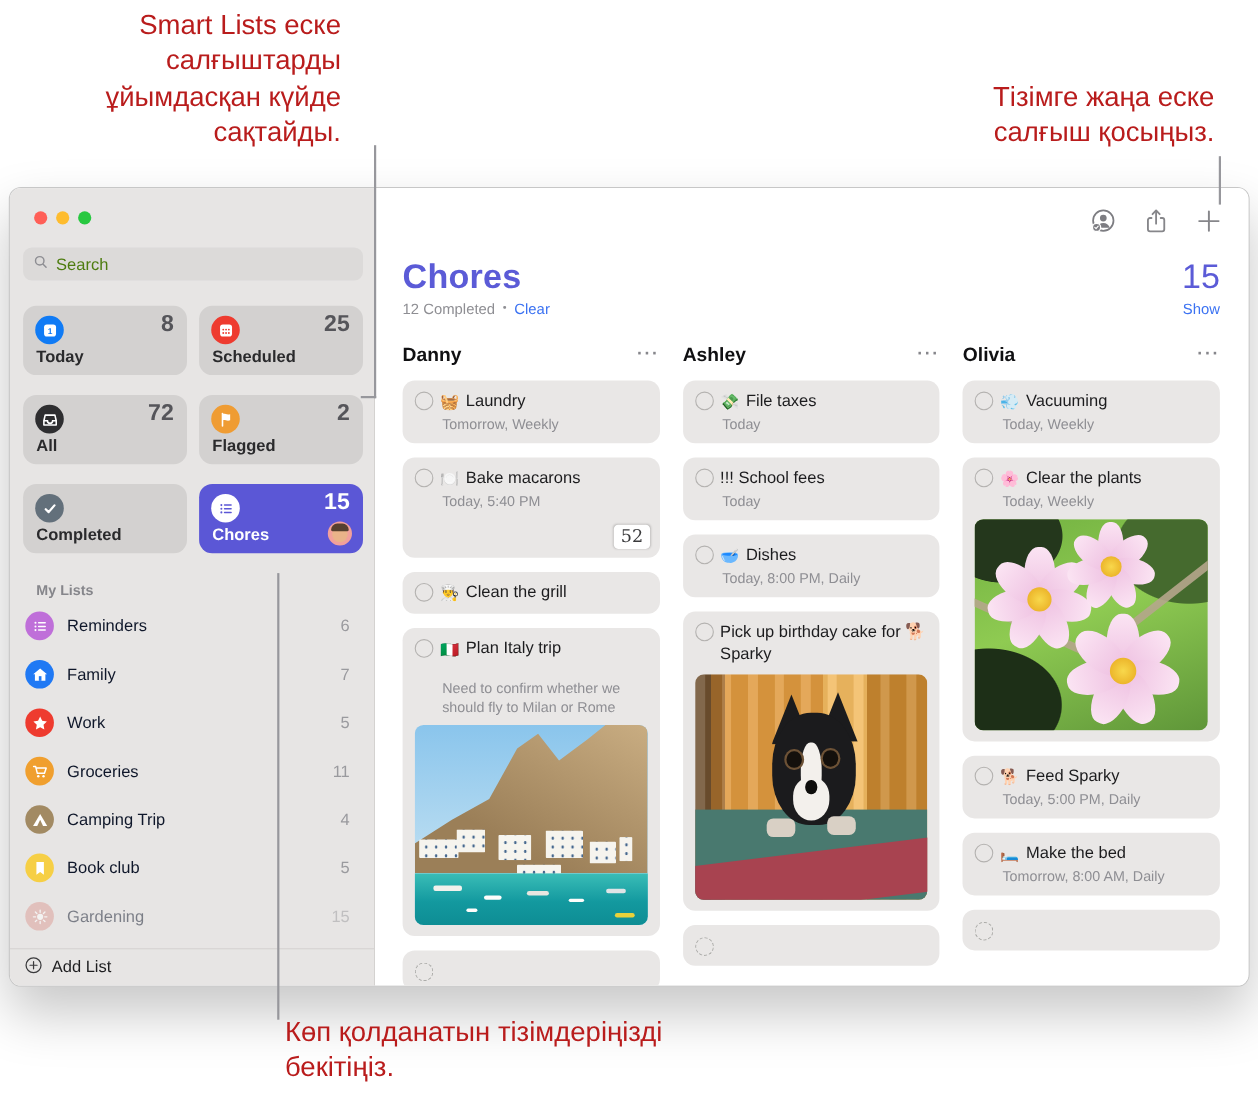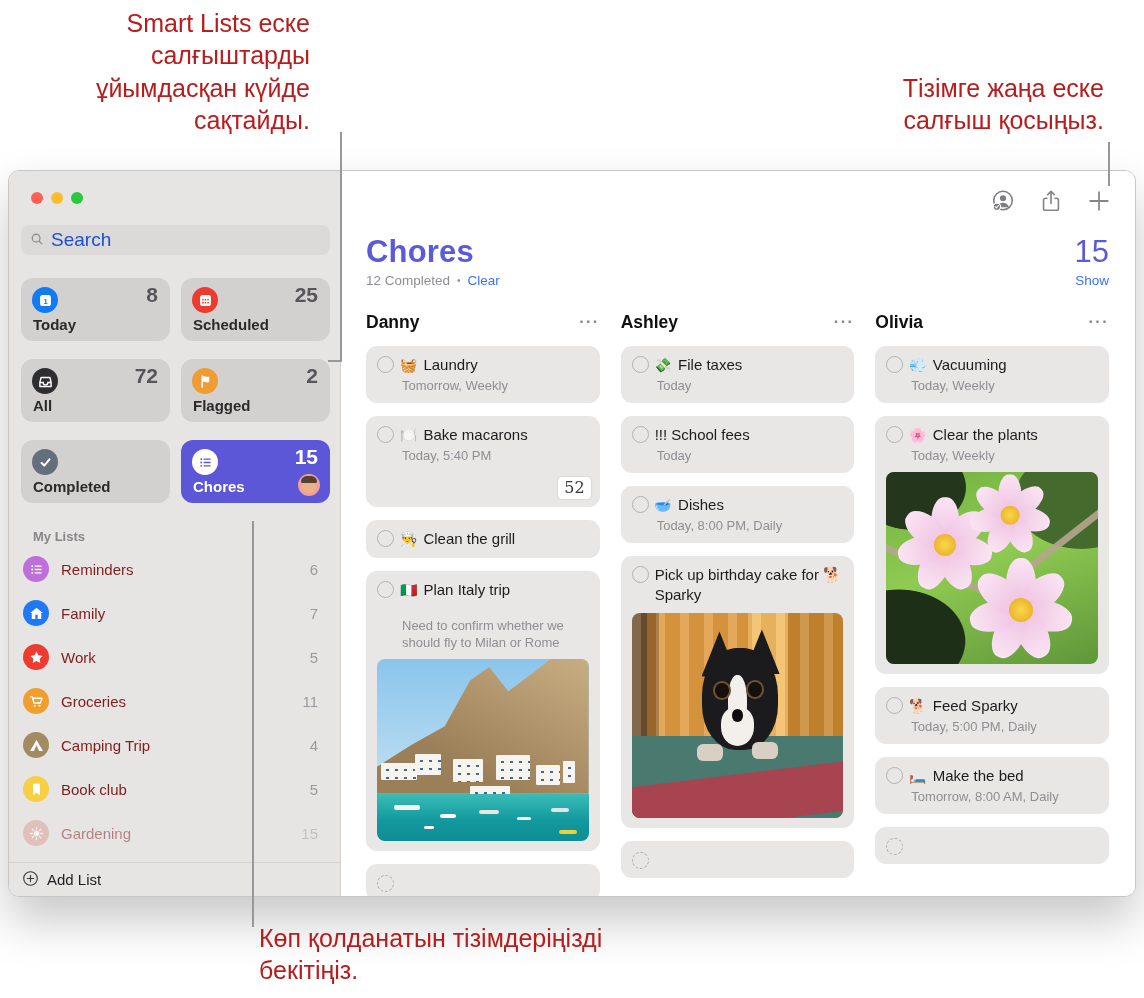--- a/index.html
+++ b/index.html
@@ -22,37 +22,37 @@
   .window{position:absolute;left:8px;top:170px;width:1128px;height:727px;background:#fff;
     border:1px solid #c7c7c7;border-radius:11px;box-shadow:0 24px 48px rgba(0,0,0,.22);
     display:flex;overflow:hidden}
 
   
   .sidebar{width:332px;flex:none;background:#e7e5e4;border-right:1px solid #d4d2d0;
     display:flex;flex-direction:column}
   .traffic{display:flex;gap:8px;padding:21px 0 0 22px}
   .tdot{width:12px;height:12px;border-radius:50%}
   .search{margin:21px 10px 0 12px;height:30px;background:#dcdad9;border-radius:8px;
-    display:flex;align-items:center;gap:7px;padding:0 9px;color:#1d4ed8;font-size:19px;flex:none}
+    display:flex;align-items:center;gap:7px;padding:0 9px;color:#4d7c0f;font-size:15px;flex:none}
   .sgrid{display:grid;grid-template-columns:1fr 1fr;gap:18px 11px;margin:23px 10px 0 12px}
   .scard{height:63px;background:#d3d1d0;border-radius:12px;position:relative;cursor:default}
   .sic{width:26px;height:26px;border-radius:50%;display:flex;align-items:center;justify-content:center;flex:none}
   .sic svg{width:17px;height:17px;display:block}
   .scard .sic{position:absolute;left:11px;top:9px}
   .scount{position:absolute;right:12px;top:5px;font-size:21px;font-weight:700;color:#55555a}
   .slabel{position:absolute;left:12px;bottom:8px;font-size:15px;font-weight:600;color:#2a2a2c}
   .scard.sel{background:#5b57d6}
   .scard.sel .scount,.scard.sel .slabel{color:#fff}
   .avatar{position:absolute;right:10px;bottom:7px;width:22px;height:22px;border-radius:50%;
     background:#f2a09b;overflow:hidden}
   .av-face{position:absolute;left:4px;top:5px;width:14px;height:14px;border-radius:50%;background:#eab389}
   .av-hair{position:absolute;left:3px;top:2px;width:16px;height:7px;border-radius:8px 8px 2px 2px;background:#56402f}
   .mylabel{margin:26px 0 3px 24px;font-size:13px;font-weight:600;color:#86868b}
   .mrow{display:flex;align-items:center;height:44px;padding:0 22px 0 14px;flex:none}
-  .mlabel{margin-left:12px;font-size:15px;color:#7f1d1d}
+  .mlabel{margin-left:12px;font-size:15px;color:#0f172a}
   .mcount{margin-left:auto;font-size:15px;color:#9a9a9e}
   .mrow.faded{opacity:.5}
   .addlist{margin-top:auto;border-top:1px solid #d5d3d1;height:34px;display:flex;align-items:center;
     gap:8px;padding-left:13px;font-size:15px;color:#1d1d1f;flex:none}
 
   
   .main{flex:1;position:relative;padding:0 26px 0 25px;background:#fff}
   .toolbar{position:absolute;top:16px;right:23px;display:flex;gap:21px;align-items:center}
   .tbtn{width:27px;height:27px;display:flex;align-items:center;justify-content:center;cursor:default}
   .tbtn svg{width:26px;height:26px;display:block}

